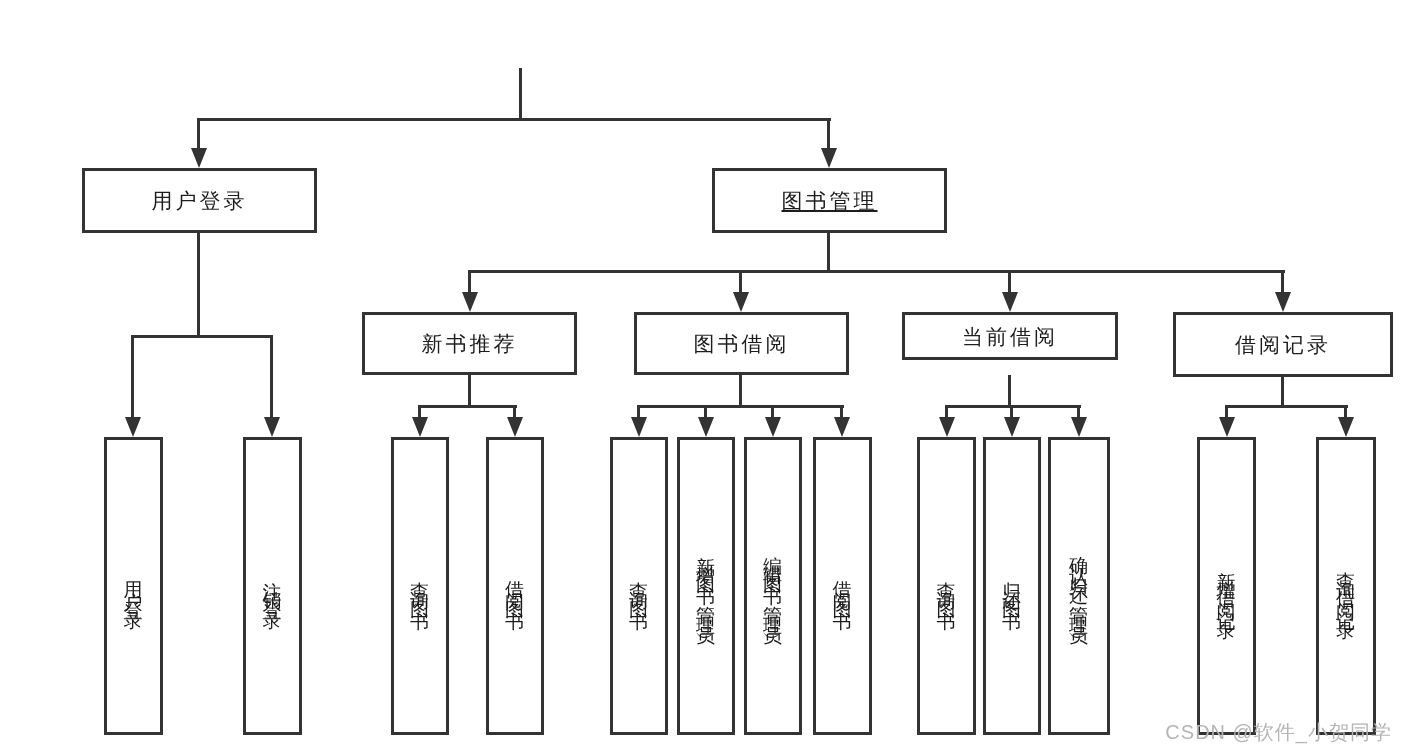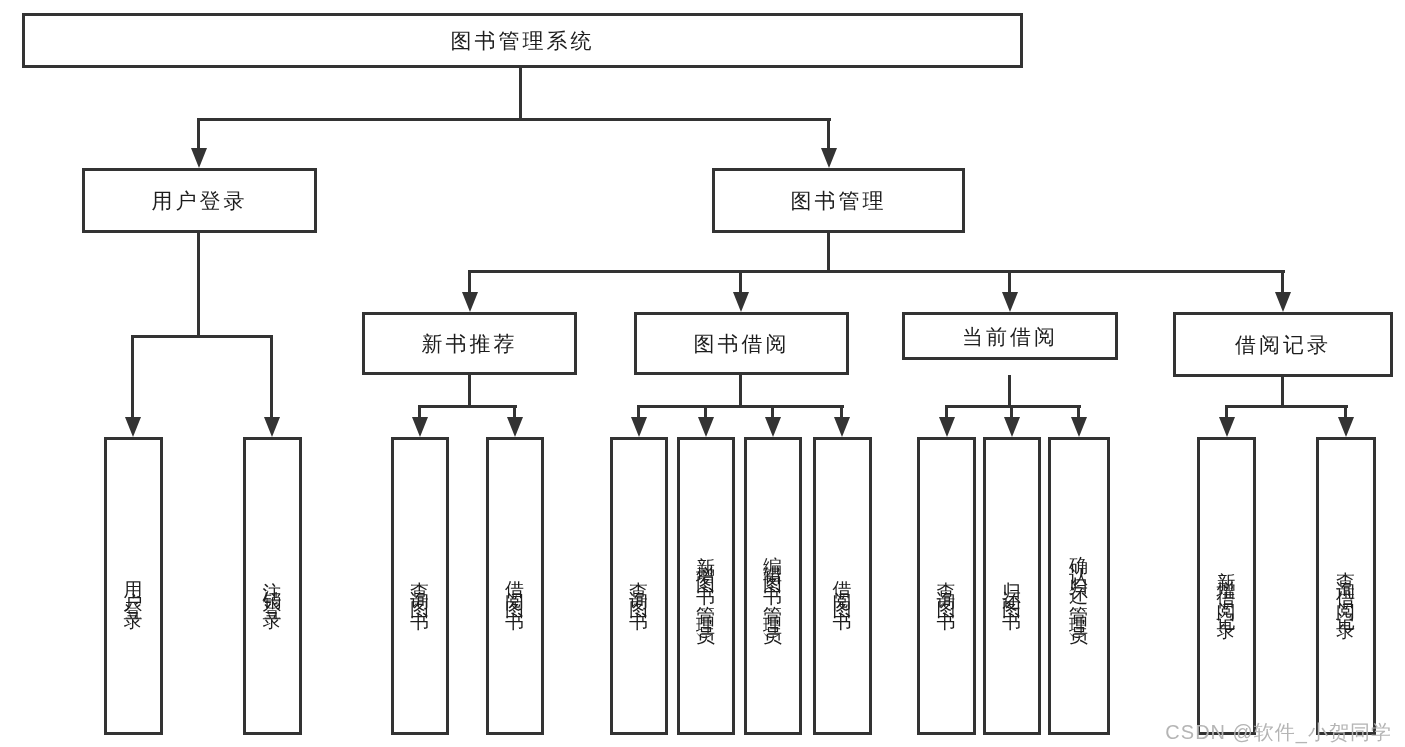--- a/index.html
+++ b/index.html
@@ -62,25 +62,24 @@
     z-index: 5;
     white-space: nowrap;
     text-align: right;
   }
 </style>
 </head>
 <body>
 
 <div id="canvas">
 
-  <div class="node" style="left:22px; top:13px; width:1001px; height:55px;">图书管理系统</div>
 
   <div class="node" style="left:82px; top:168px; width:235px; height:65px;">用户登录</div>
 
-  <div class="node" style="left:712px; top:168px; width:253px; height:65px;">图书管理</div>
+  <div class="node" style="left:712px; top:168px; width:235px; height:65px;text-decoration:underline;">图书管理</div>
 
   <div class="node" style="left:362px; top:312px; width:215px; height:63px;">新书推荐</div>
 
   <div class="node" style="left:634px; top:312px; width:215px; height:63px;text-align:right;">图书借阅</div>
 
   <div class="node" style="left:902px; top:312px; width:216px; height:48px;">当前借阅</div>
 
   <div class="node" style="left:1173px; top:312px; width:220px; height:65px;">借阅记录</div>
 
   <div class="node vnode" style="left:104px; top:437px; width:59px; height:298px;">用户登录</div>

